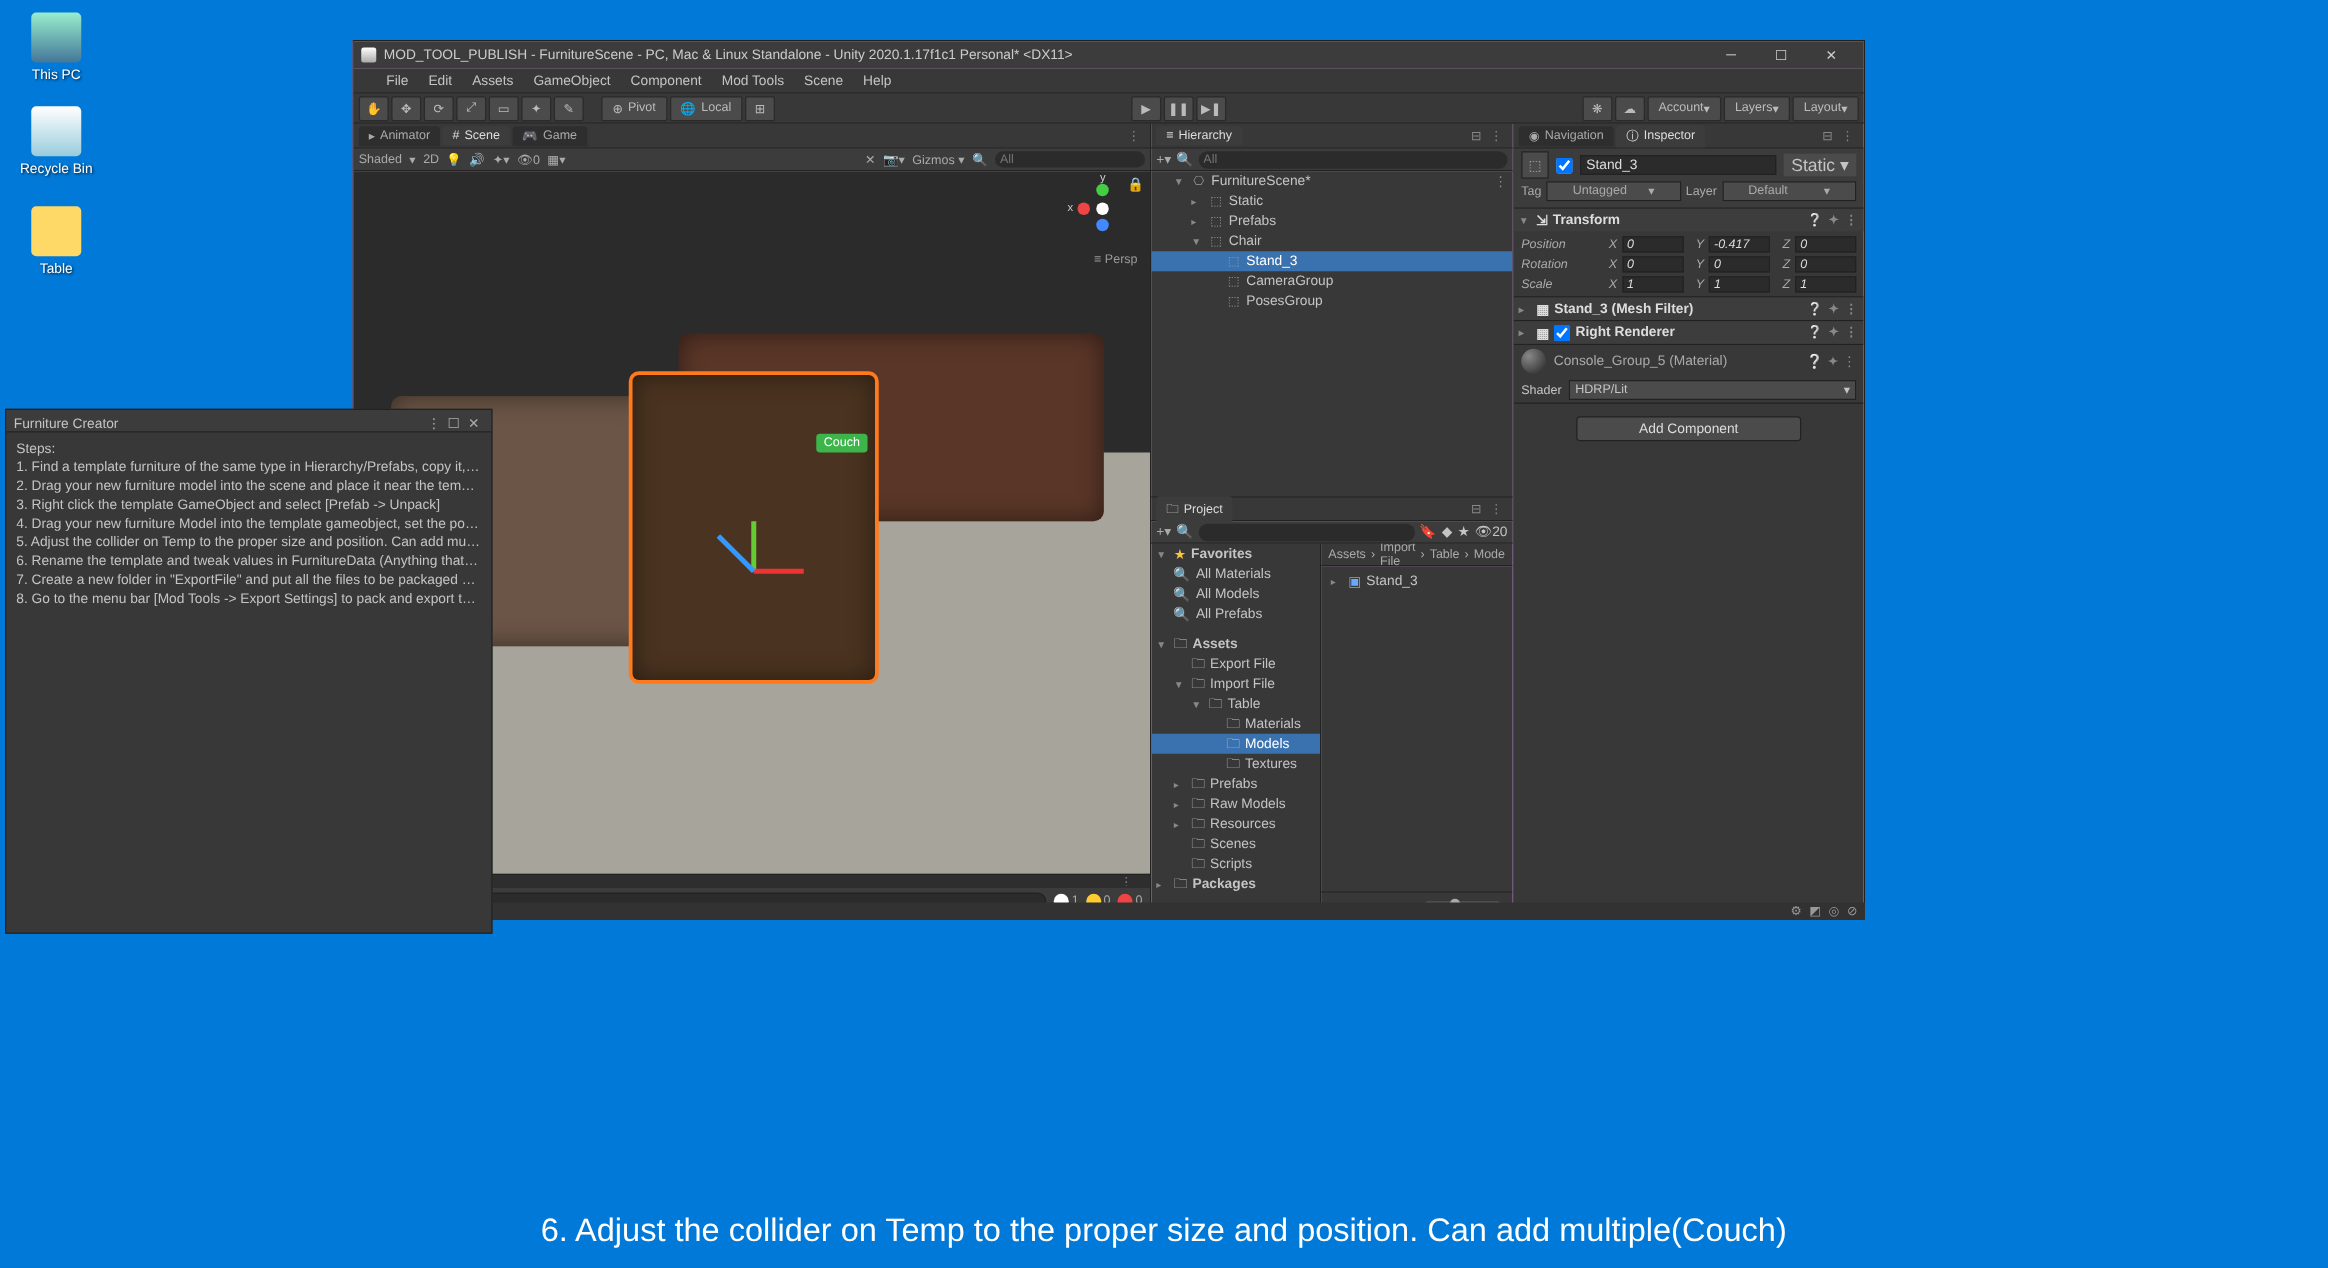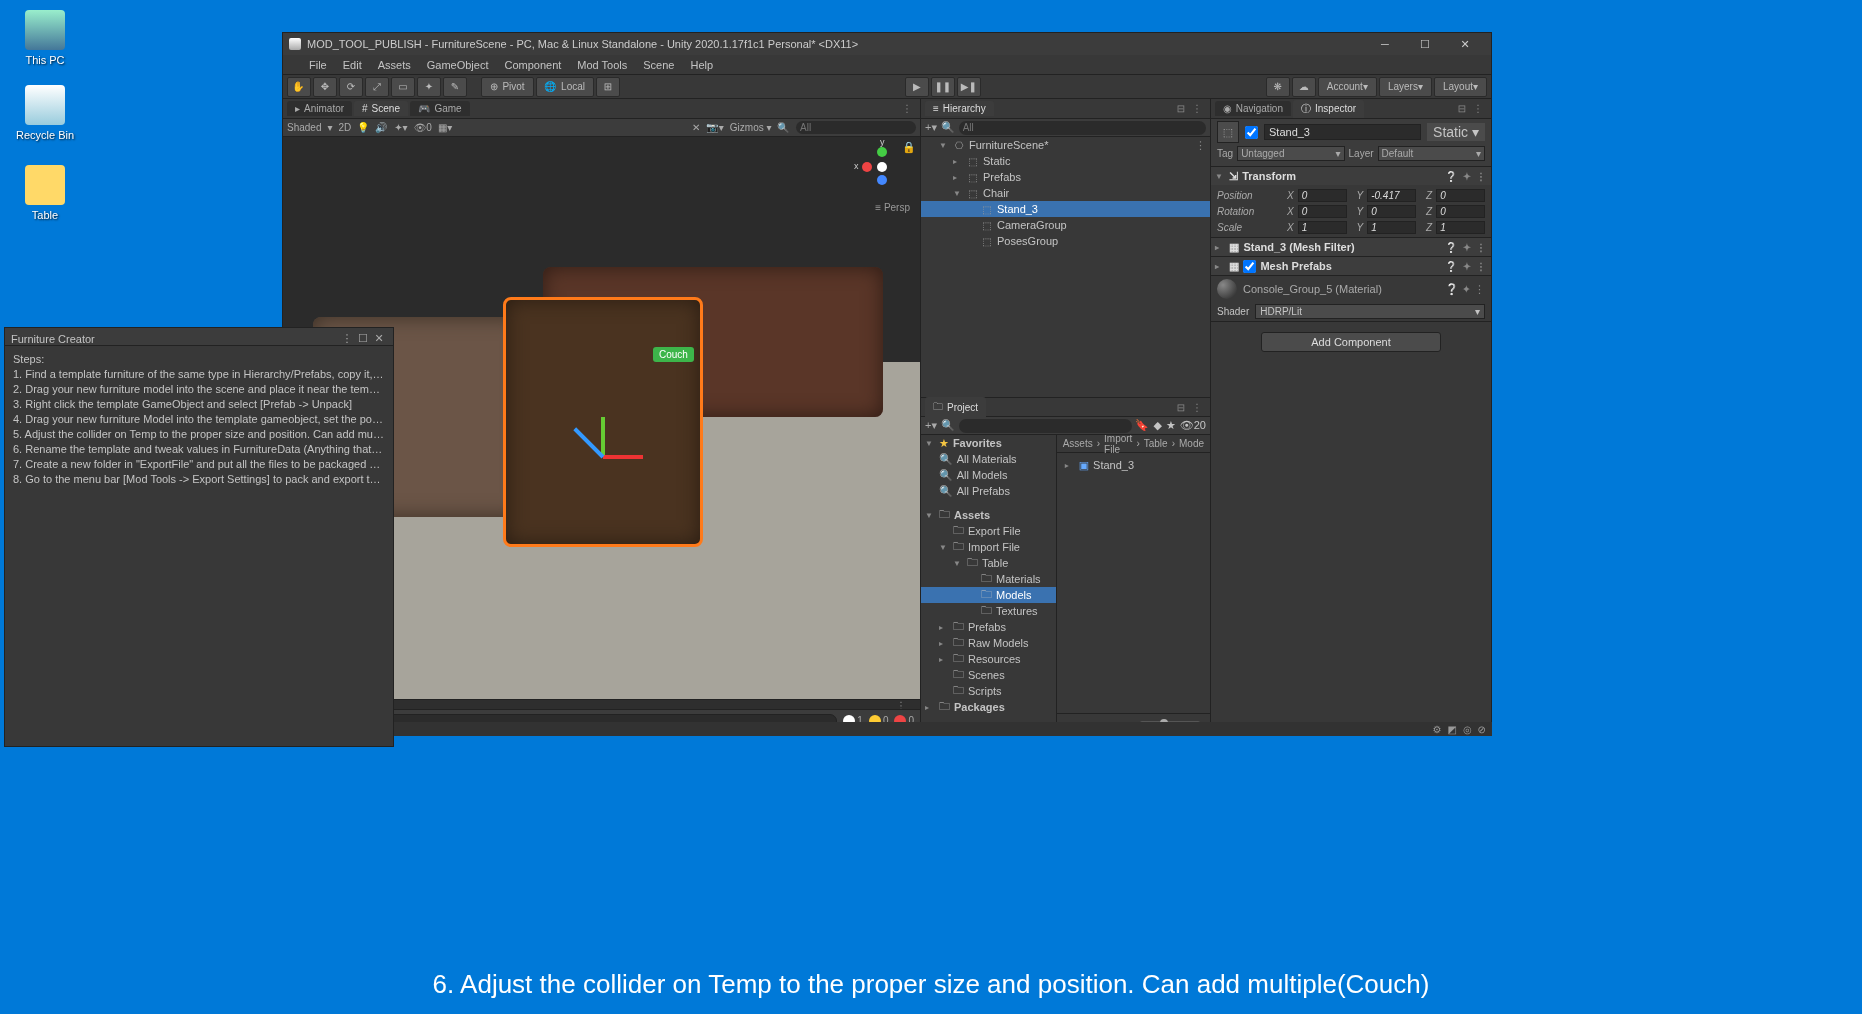--- a/index.html
+++ b/index.html
@@ -74,21 +74,21 @@
 .slider-thumb { width: 8px; height: 8px; background: #aaa; border-radius: 50%; position: absolute; left: 20px; top: -2px; }
 .fav-star { color: #f5c542; }
 .folder-ico { color: #c4c4c4; }
 
 .inspector-header { background: #3c3c3c; padding: 4px 6px; border-bottom: 1px solid #222; }
 .insp-row { display: flex; align-items: center; gap: 6px; height: 18px; }
 .insp-cube { width: 22px; height: 22px; background: #4b4b4b; border: 1px solid #222; display:flex; align-items:center; justify-content:center; color:#aaa; }
 .insp-name { flex: 1; background: #2b2b2b; padding: 1px 4px; color: #ddd; border: 1px solid #222; }
 .insp-static { background: #4b4b4b; padding: 1px 6px; font-size: 14px; }
 .insp-tagrow { display: flex; align-items: center; gap: 4px; height: 18px; font-size: 10px; color: #aaa; margin-top: 3px; }
-.insp-dd { flex: 1; background: #4b4b4b; padding: 1px 3px; border: 1px solid #222; display:flex; justify-content:space-between; }
+.insp-dd { flex: 1; background: #4b4b4b; padding: 1px 20px; border: 1px solid #222; display:flex; justify-content:space-between; }
 
 .comp { border-bottom: 1px solid #222; }
 .comp-header { background: #3d3d3d; height: 18px; display: flex; align-items: center; padding: 0 4px; gap: 4px; font-size: 11px; color: #ddd; font-weight: bold; }
 .comp-header .tog { width: 10px; color: #888; font-size: 8px; }
 .comp-header .flex { flex: 1; }
 .comp-header .opts { color: #888; font-size: 10px; letter-spacing: 1px; }
 .comp-body { padding: 2px 6px; font-style: italic; }
 .vec-row { display: flex; align-items: center; height: 16px; gap: 4px; font-size: 10px; }
 .vec-row .lbl { width: 60px; color: #aaa; }
 .vec-row .axis { color: #aaa; margin-left: 6px; }
@@ -481,21 +481,21 @@
               <span>▦</span>
               <span class="flex">Stand_3 (Mesh Filter)</span>
               <span class="opts">❔ ✦ ⋮</span>
             </div>
           </div>
         <div class="comp">
             <div class="comp-header">
               <span class="tog">▸</span>
               <span>▦</span>
               <input type="checkbox" checked="" style="">
-              <span class="flex">Mesh Prefabs</span>
+              <span class="flex">Right Renderer</span>
               <span class="opts">❔ ✦ ⋮</span>
             </div>
           </div>
 
         <div class="comp">
           <div class="mat-header">
               <div class="mat-ball"></div>
               <span style="flex:1;color:#aaa">Console_Group_5 (Material)</span>
               <span class="opts" style="color:#888">❔ ✦ ⋮</span>
             </div>

